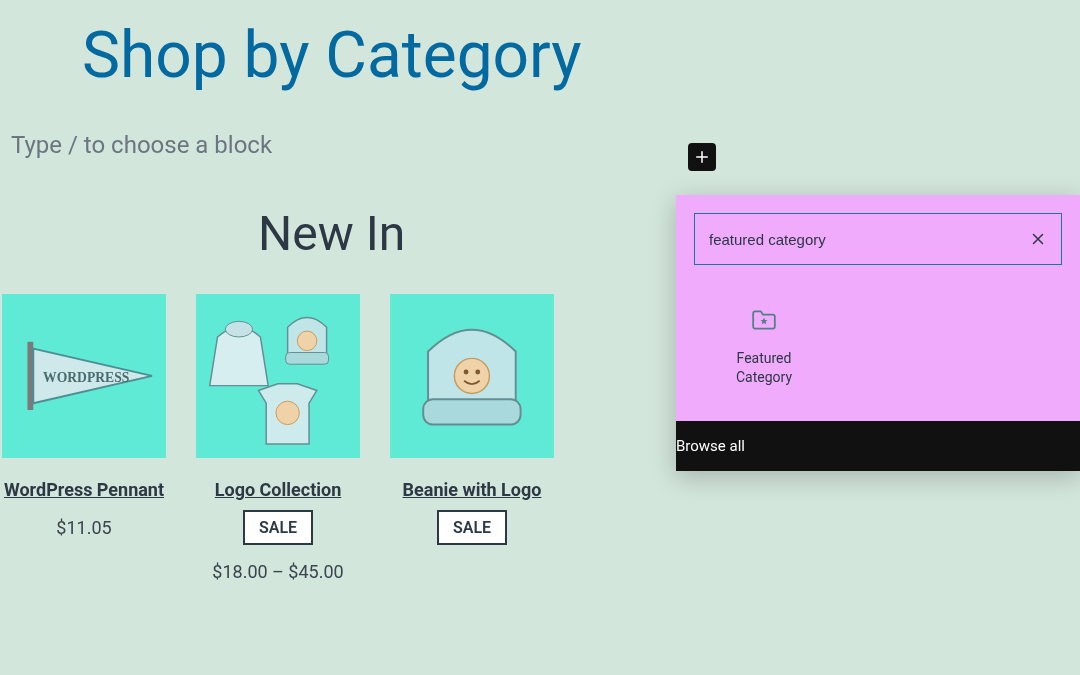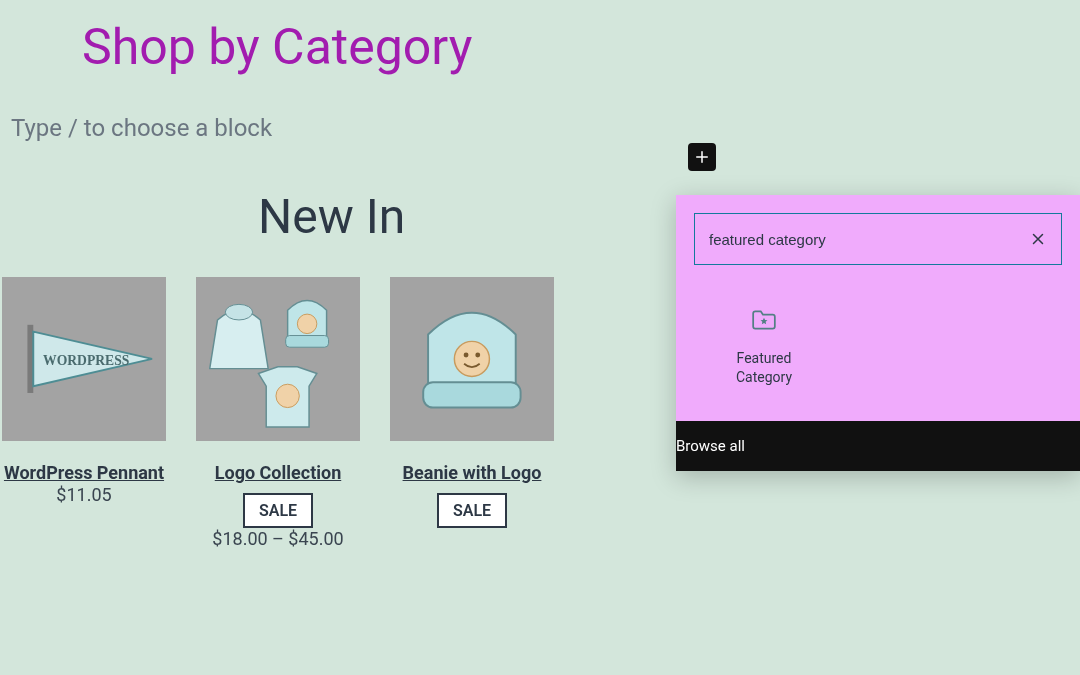--- a/index.html
+++ b/index.html
@@ -6,23 +6,23 @@
   body {
     font-family: -apple-system, BlinkMacSystemFont, "Segoe UI", Roboto, sans-serif;
     background: #d3e6db;
     width: 1080px;
     height: 675px;
     overflow: hidden;
     position: relative;
     color: #2d3845;
   }
   .page-title {
-    font-size: 50px;
+    font-size: 64px;
     font-weight: 400;
-    color: #a21caf;
+    color: #0369a1;
     margin: 18px 12px 0 82px;
   }
   .placeholder-line {
     font-size: 24px;
     color: #6b7681;
     margin: 38px 0 0 0;
     padding-left: 11px;
   }
   .section-title {
     font-size: 48px;
@@ -38,21 +38,21 @@
   }
   .product {
     width: 164px;
     display: flex;
     flex-direction: column;
     align-items: center;
   }
   .product-img {
     width: 164px;
     height: 164px;
-    background: #a3a3a3;
+    background: #5eead4;
     display: flex;
     align-items: center;
     justify-content: center;
     position: relative;
   }
   .product-name {
     margin-top: 20px;
     font-size: 18px;
     font-weight: 700;
     color: #2d3845;
@@ -63,21 +63,21 @@
   .sale-badge {
     margin-top: 9px;
     border: 2px solid #2d3845;
     padding: 6px 14px;
     font-size: 16px;
     font-weight: 600;
     color: #2d3845;
     background: #fff;
   }
   .price {
-    margin-top: 0;
+    margin-top: 16px;
     font-size: 18px;
     color: #3a4550;
     text-align: center;
   }
   
   .add-btn {
     position: absolute;
     top: 143px;
     left: 688px;
     width: 28px;

